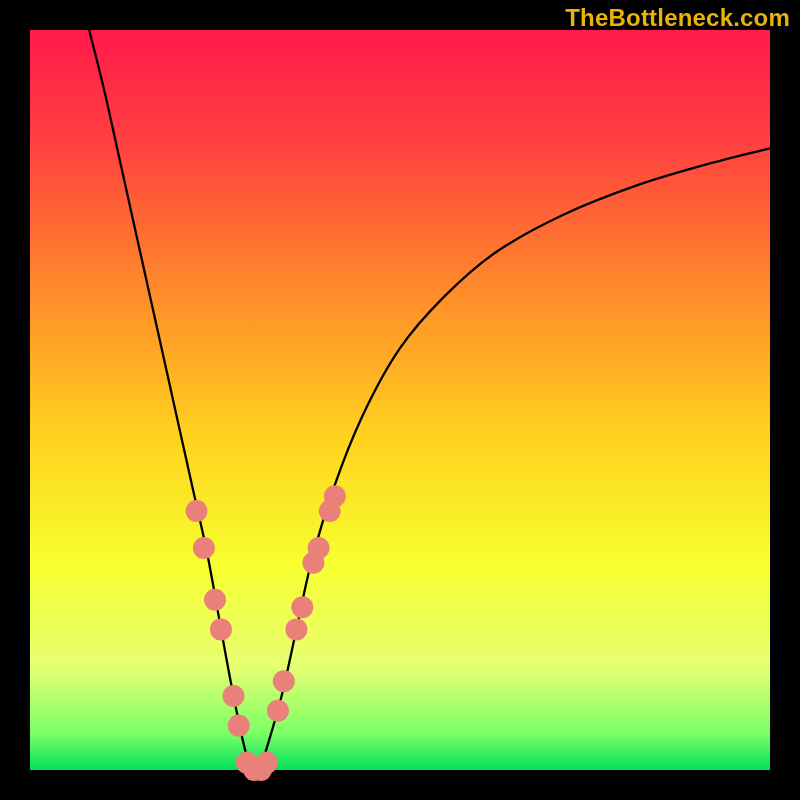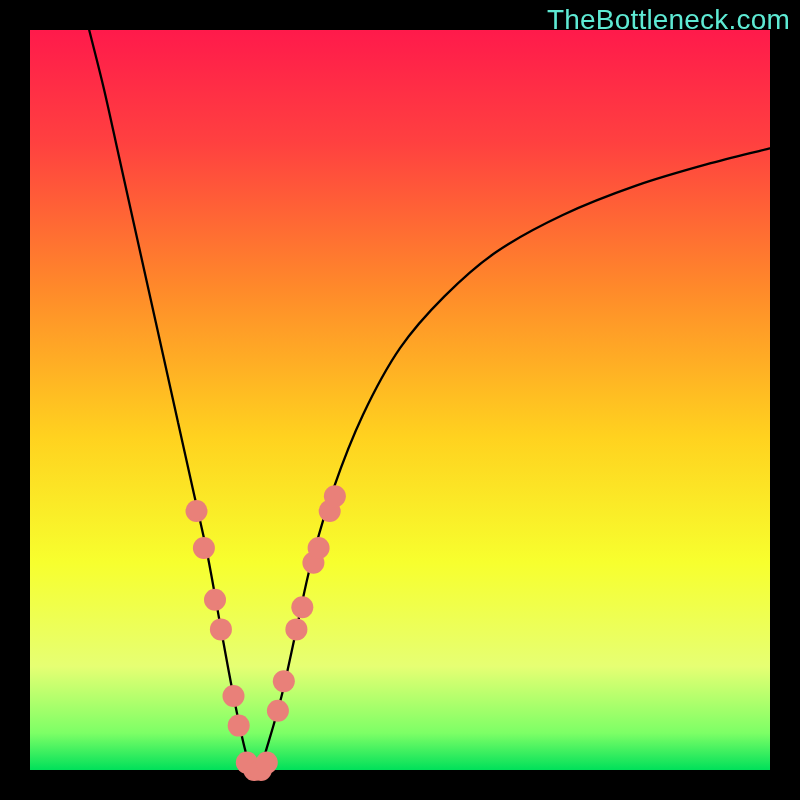--- a/index.html
+++ b/index.html
@@ -14,23 +14,23 @@
   .stage {
     position: relative;
     width: 800px;
     height: 800px;
     background: #000;
   }
   .watermark {
     position: absolute;
     top: 4px;
     right: 10px;
-    color: #5eead4;
-    font-size: 28px;
-    font-weight: 400;
+    color: #eab308;
+    font-size: 24px;
+    font-weight: 700;
     letter-spacing: 0.2px;
     z-index: 10;
     user-select: none;
   }
   svg {
     position: absolute;
     top: 0;
     left: 0;
   }
 </style>

